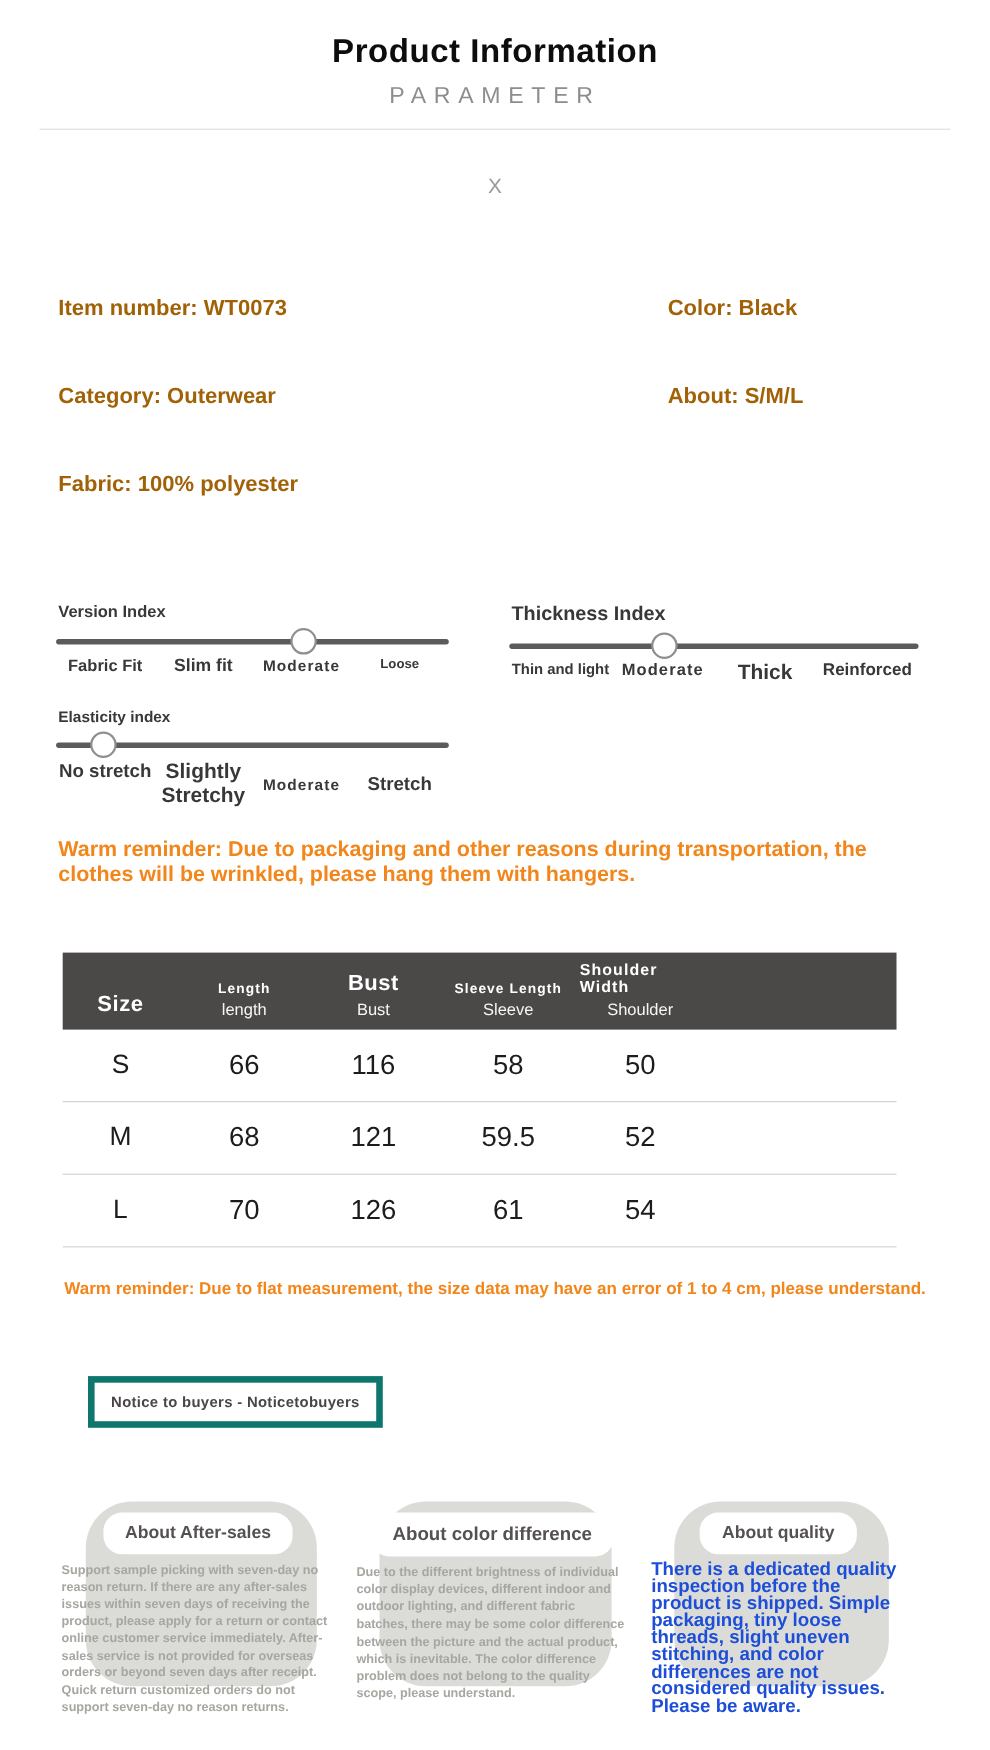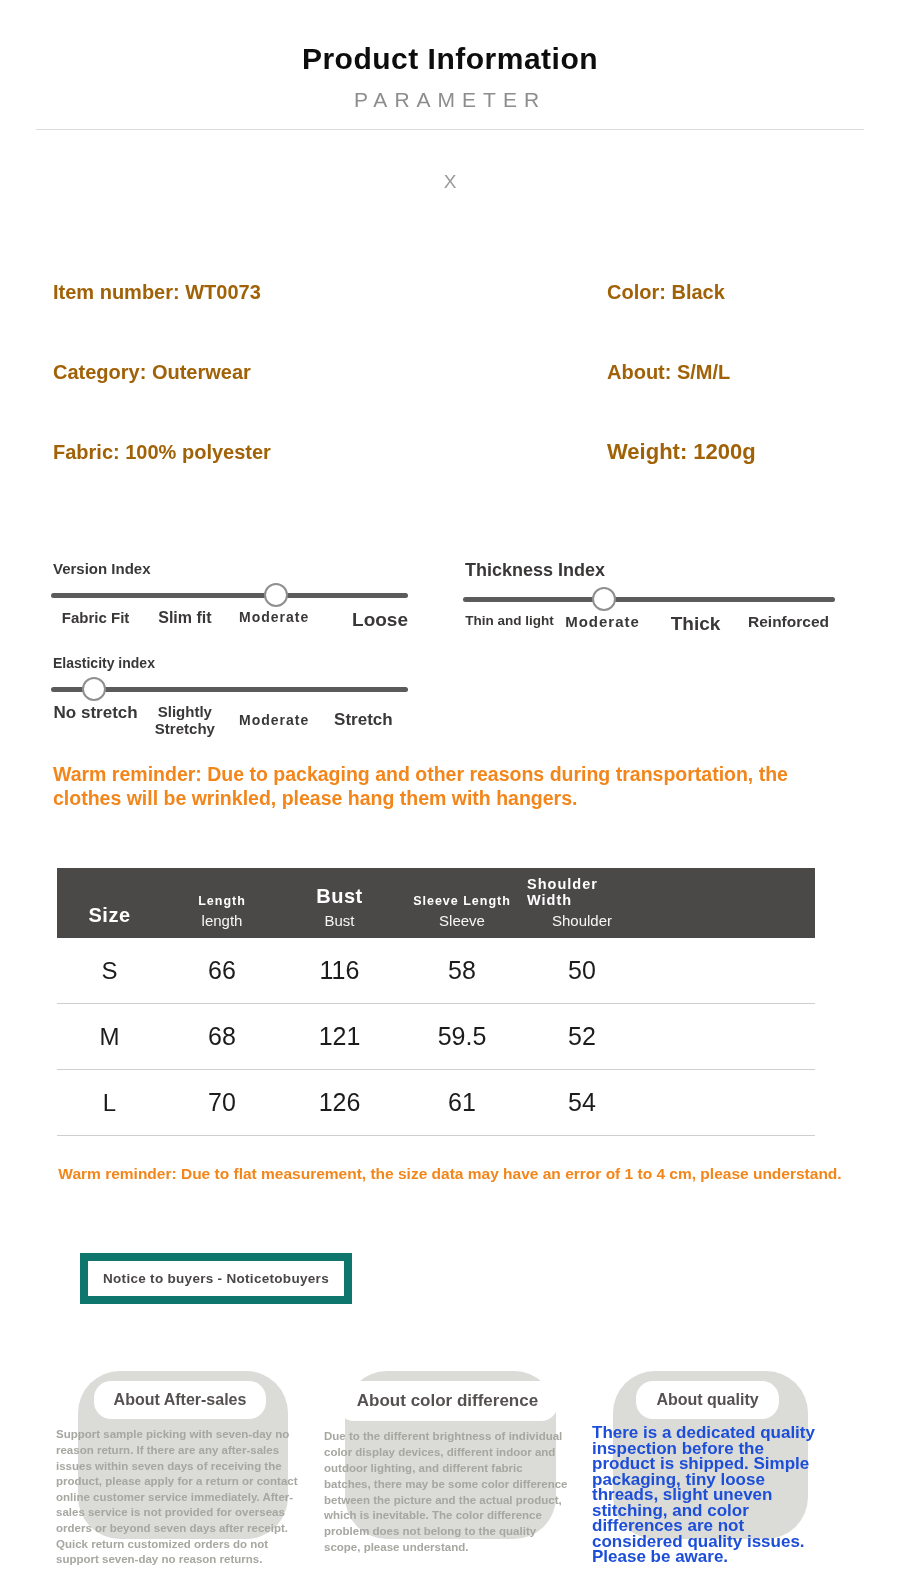--- a/index.html
+++ b/index.html
@@ -1,20 +1,20 @@
 <!DOCTYPE html>
 <html><head>
 <meta charset="utf-8">
 <style>
   html,body{margin:0;padding:0;background:#fff;}
   body{width:900px;height:1591px;font-family:"Liberation Sans",sans-serif;color:#111;overflow:hidden;}
   .page{position:relative;width:900px;height:1591px;background:#fff;}
 
   
-  .hdr{padding-top:30px;text-align:center;margin-top:12px;}
+  .hdr{padding-top:30px;text-align:center;}
   .hdr h1{margin:0;font-size:30px;font-weight:bold;color:#0d0d0d;letter-spacing:0.5px;}
   .hdr .sub{margin-top:12px;font-size:21px;color:#8d8d8d;letter-spacing:7px;font-weight:400;}
   .rule{border:none;border-top:1px solid #dcdcdc;margin:17px 36px 0 36px;}
   .xmark{margin-top:41px;text-align:center;font-size:19px;color:#9a9a9a;}
 
   
   .details{margin:86px 40px 0 53px;display:grid;grid-template-columns:1fr 253px;row-gap:54px;}
   .details .cell{font-size:20px;font-weight:bold;color:#a16207;line-height:26px;}
   .details .cell:nth-child(6){font-size:22px;}
 
@@ -26,31 +26,31 @@
   .s3 .s-title{font-size:18px;}
   .s4 .s-title{font-size:14px;}
   .track{position:relative;height:5px;background:#5b5b5b;border-radius:3px;}
   .knob{position:absolute;top:-10px;width:20px;height:20px;border-radius:50%;
         background:#fff;border:2px solid #8f8f8f;transform:translateX(-12px);box-sizing:content-box;}
   .labels{display:flex;margin-top:11px;}
   .labels span{flex:1;text-align:center;font-weight:bold;color:#3a3737;line-height:1.15;}
   .s1 .labels span:nth-child(1){font-size:15px;}
   .s1 .labels span:nth-child(2){font-size:16px;}
   .s1 .labels span:nth-child(3){font-size:14px;letter-spacing:1px;}
-  .s1 .labels span:nth-child(4){font-size:19px;text-align:right;}
+  .s1 .labels span:nth-child(4){font-size:12px;}
   .s2 .labels span:nth-child(1){font-size:15px;}
   .s2 .labels span:nth-child(2){font-size:9.5px;letter-spacing:0.4px;align-self:center;}
   .s2 .labels span:nth-child(3){font-size:17px;text-align:left;}
   .s2 .labels span:nth-child(4){font-size:15px;align-self:center;}
   .s3 .labels span:nth-child(1){font-size:13.5px;}
   .s3 .labels span:nth-child(2){font-size:15px;letter-spacing:1px;}
   .s3 .labels span:nth-child(3){font-size:19px;}
   .s3 .labels span:nth-child(4){font-size:15.5px;}
   .s4 .labels span:nth-child(1){font-size:17px;}
-  .s4 .labels span:nth-child(2){font-size:15px;}
+  .s4 .labels span:nth-child(2){font-size:19px;}
   .s4 .labels span:nth-child(3){font-size:14px;letter-spacing:1px;align-self:center;}
   .s4 .labels span:nth-child(4){font-size:17px;align-self:center;}
 
   
   .reminder1{margin:26px 40px 0 53px;width:795px;font-size:19.5px;font-weight:bold;
              color:#f2861b;line-height:23.5px;}
   .reminder2{margin:29px 0 0 0;text-align:center;font-size:15.5px;font-weight:bold;color:#f2861b;}
 
   
   .size-table{margin:58px 0 0 57px;width:758px;}
@@ -60,21 +60,21 @@
                   padding-bottom:9px;color:#fff;}
   .st-head .top{font-size:12.5px;font-weight:bold;letter-spacing:1px;}
   .st-head .bot{font-size:15px;margin-top:4px;opacity:.95;}
   .st-head .hcell.size-cell{justify-content:flex-end;}
   .st-head .size-cell .top{font-size:20px;letter-spacing:0.5px;padding-bottom:2px;}
   .st-body .st-row{height:65px;align-items:center;border-bottom:1px solid #cfcfcf;}
   .st-body .bcell{text-align:center;font-size:25px;color:#1c1c1c;}
   .st-body .bcell:first-child{font-size:24px;}
 
   
-  .notice{display:inline-block;margin:70px 0 0 80px;border:8px solid #0f766e;
+  .notice{display:inline-block;margin:70px 0 0 80px;border:6px solid #0f766e;
           padding:10px 15px;font-size:13.5px;font-weight:bold;color:#4a4646;letter-spacing:0.3px;}
 
   
   .cards{display:flex;margin:44px 0 0 55px;gap:17px;}
   .card{position:relative;height:195px;}
   .card.c1{width:250px;}
   .card.c2{width:251px;}
   .card.c3{width:235px;}
   .card .bg{position:absolute;left:23px;right:17px;top:23px;height:168px;
             border-radius:42px;background:#dbdbd7;}
@@ -99,21 +99,20 @@
   </div>
   <hr class="rule">
   <div class="xmark">X</div>
 
   <div class="details">
     <div class="cell">Item number: WT0073</div>
     <div class="cell">Color: Black</div>
     <div class="cell">Category: Outerwear</div>
     <div class="cell">About: S/M/L</div>
     <div class="cell">Fabric: 100% polyester</div>
-    <div class="cell">Weight: 1200g</div>
   </div>
 
   <div class="sliders">
     <div class="slider s1">
       <div class="s-title">Version Index</div>
       <div class="track">
         <div class="knob" style="left: 63%;"></div>
       </div>
       <div class="labels">
         <span>Fabric Fit</span>

